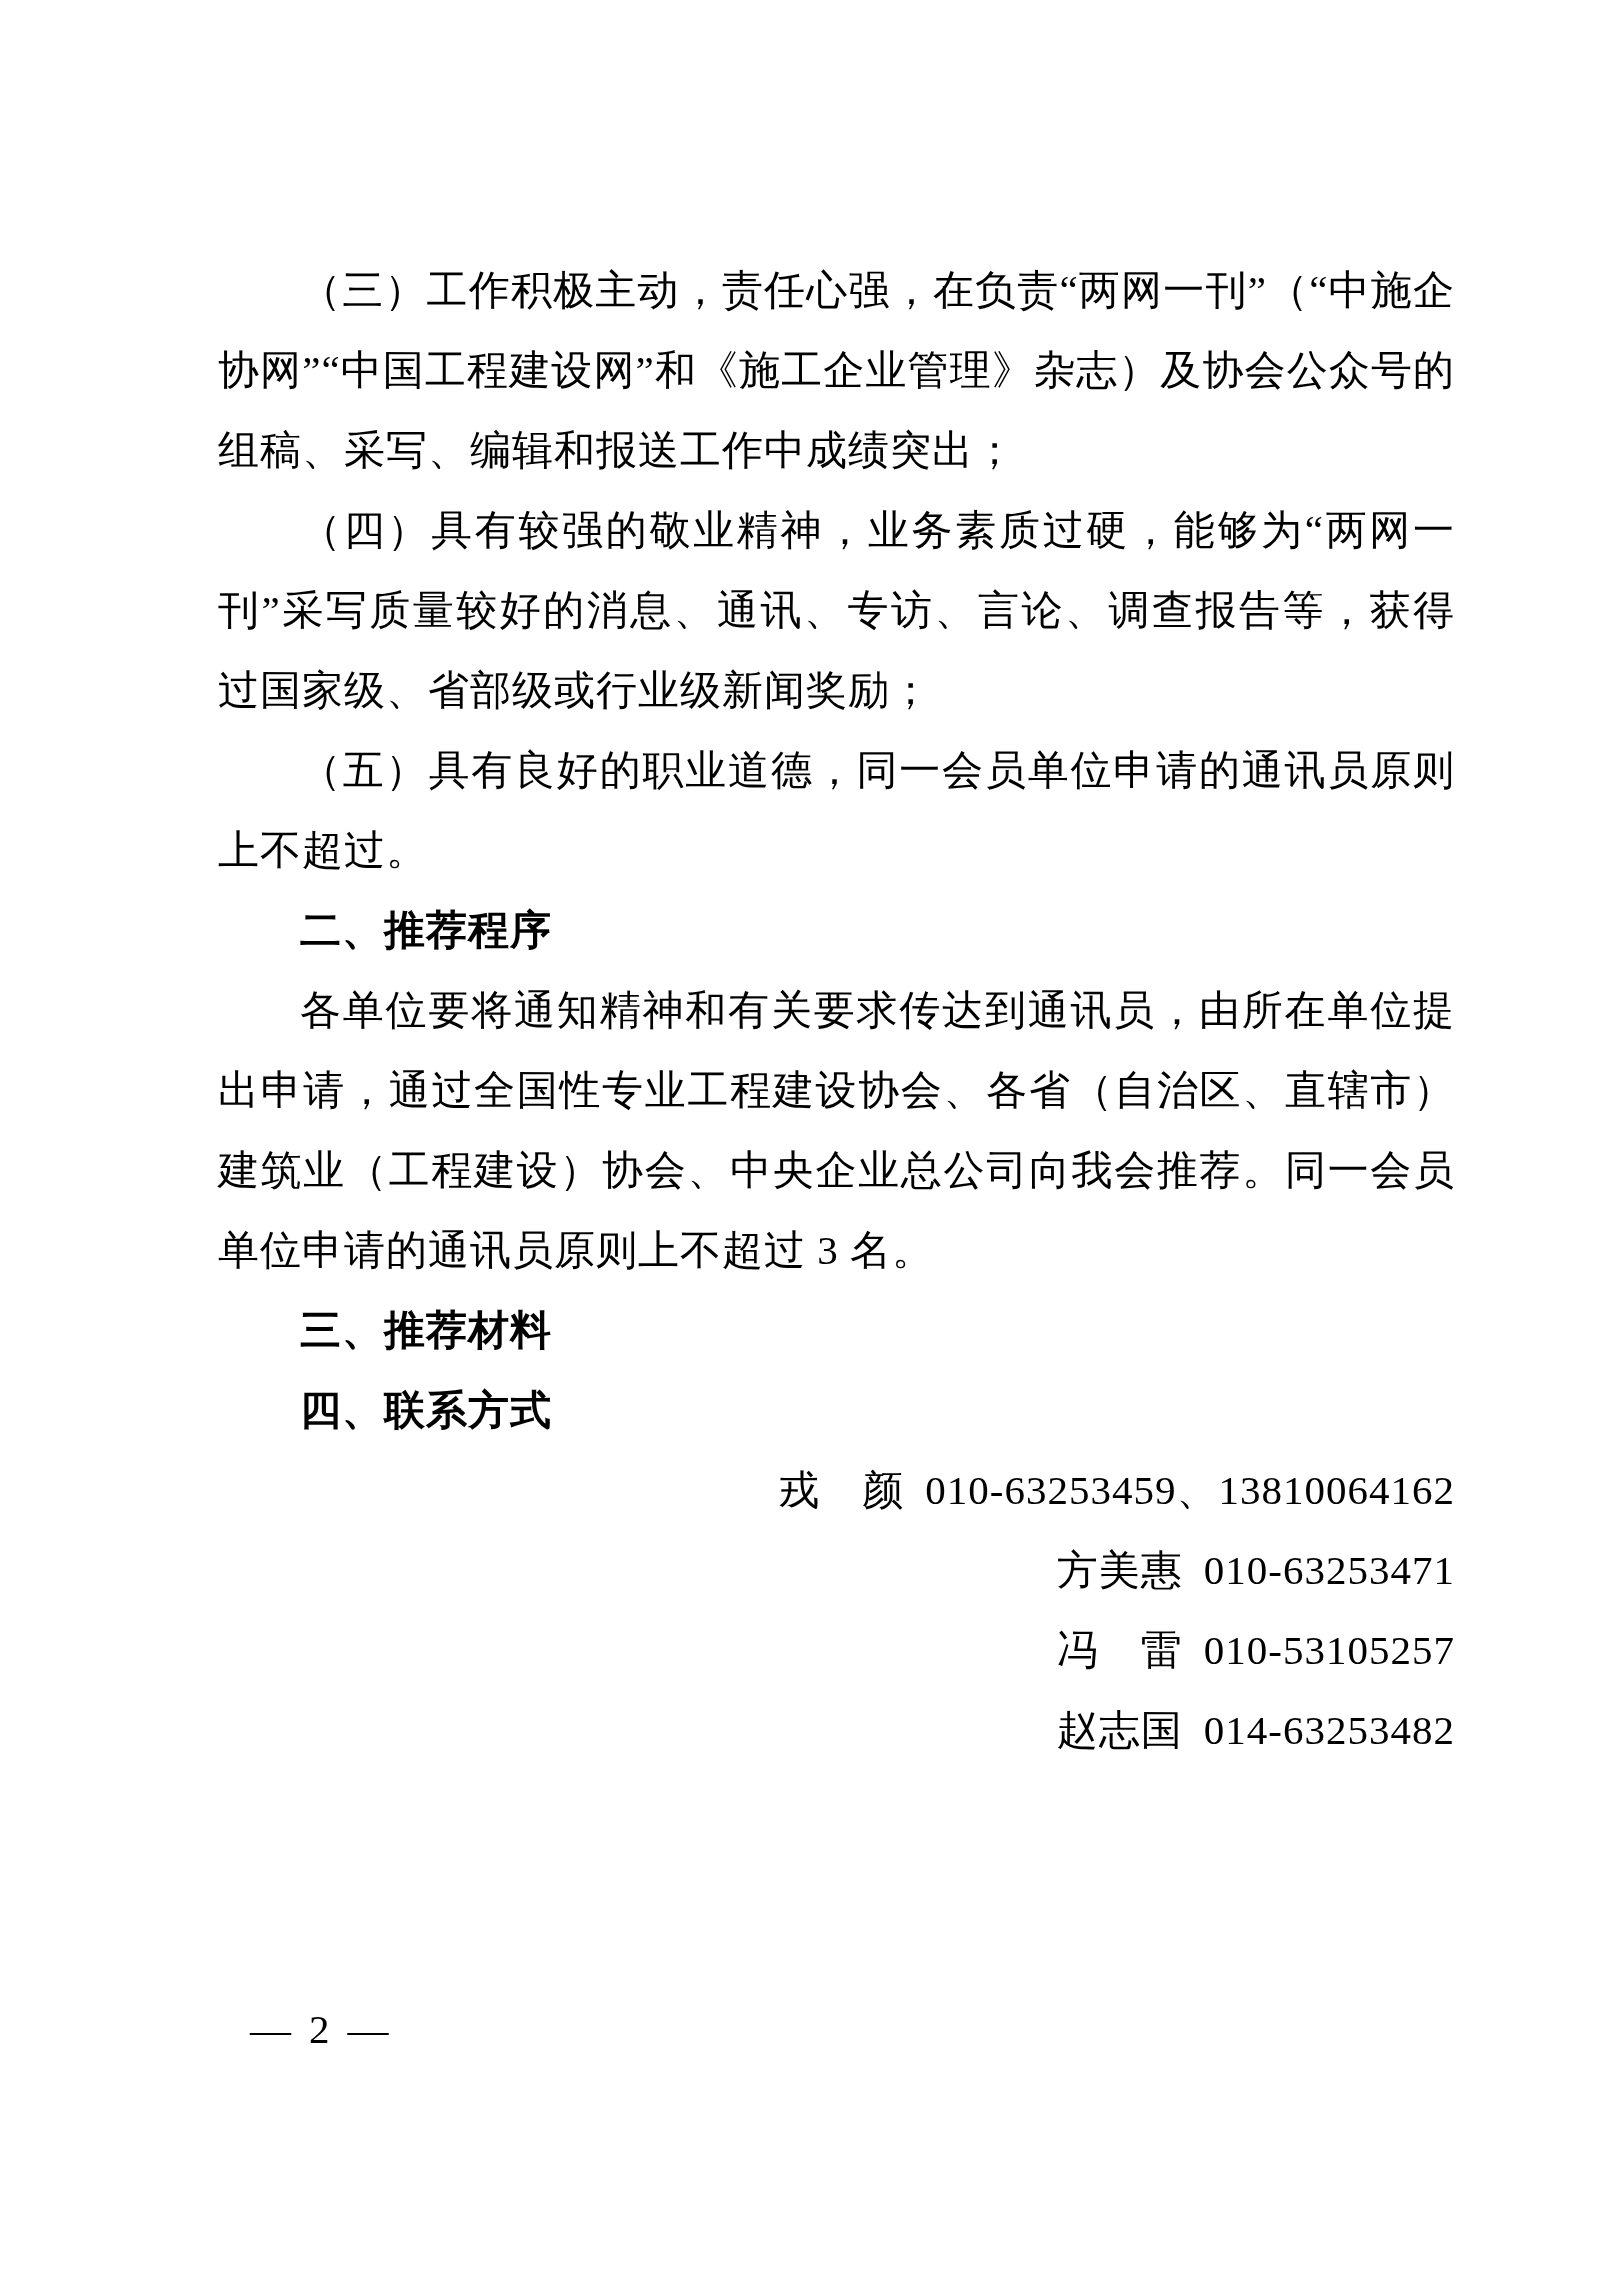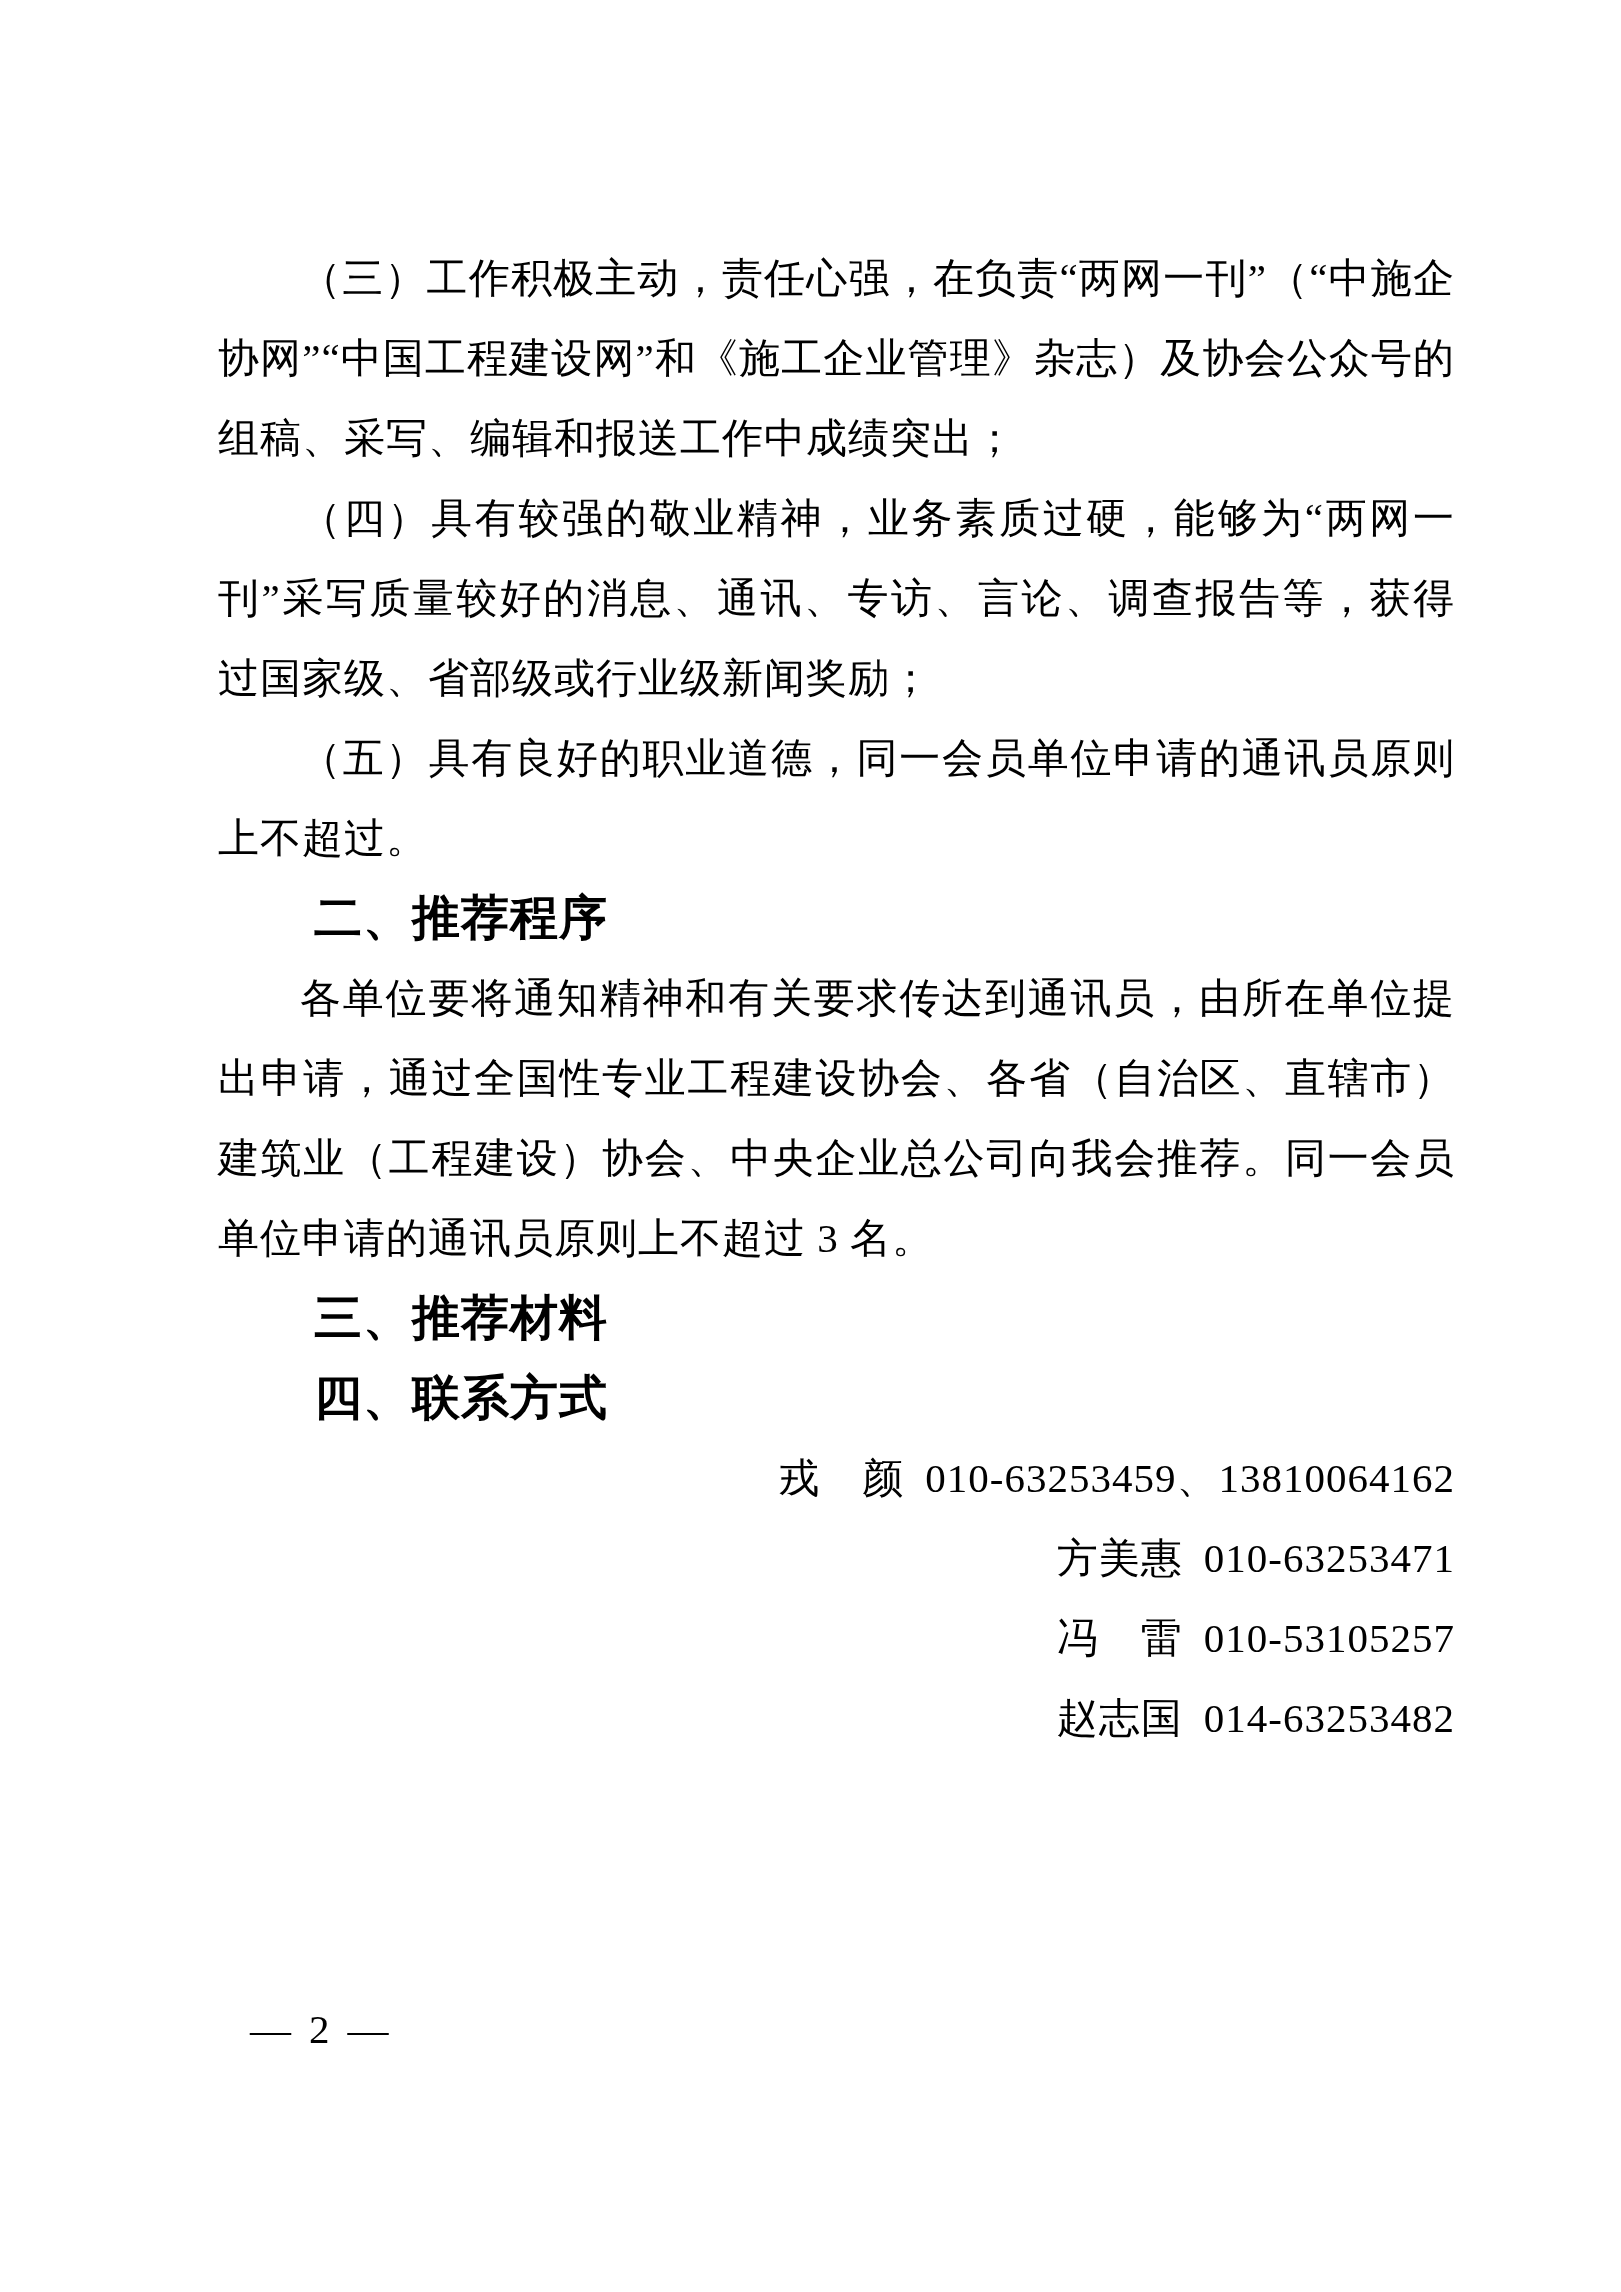--- a/index.html
+++ b/index.html
@@ -12,35 +12,35 @@
     width: 1621px;
     height: 2293px;
     background: #ffffff;
     color: #000000;
     font-family: "Liberation Serif", "DejaVu Serif", serif;
     overflow: hidden;
   }
   .content {
     position: absolute;
     left: 218px;
-    top: 238px;
+    top: 250px;
     width: 1237px;
     font-size: 41px;
     line-height: 80px;
     text-align: justify;
     text-justify: inter-character;
     letter-spacing: 1px;
   }
   .body-para {
     margin: 0;
     text-indent: 2em;
   }
   .heading {
     margin: 0;
-    font-size: 48px;
+    font-size: 41px;
     line-height: 80px;
     text-indent: 2em;
     font-weight: bold;
     font-family: "Liberation Sans", "DejaVu Sans", sans-serif;
     text-align: left;
   }
   .contact-line {
     margin: 0;
     text-indent: 0;
     padding-left: 2em;

